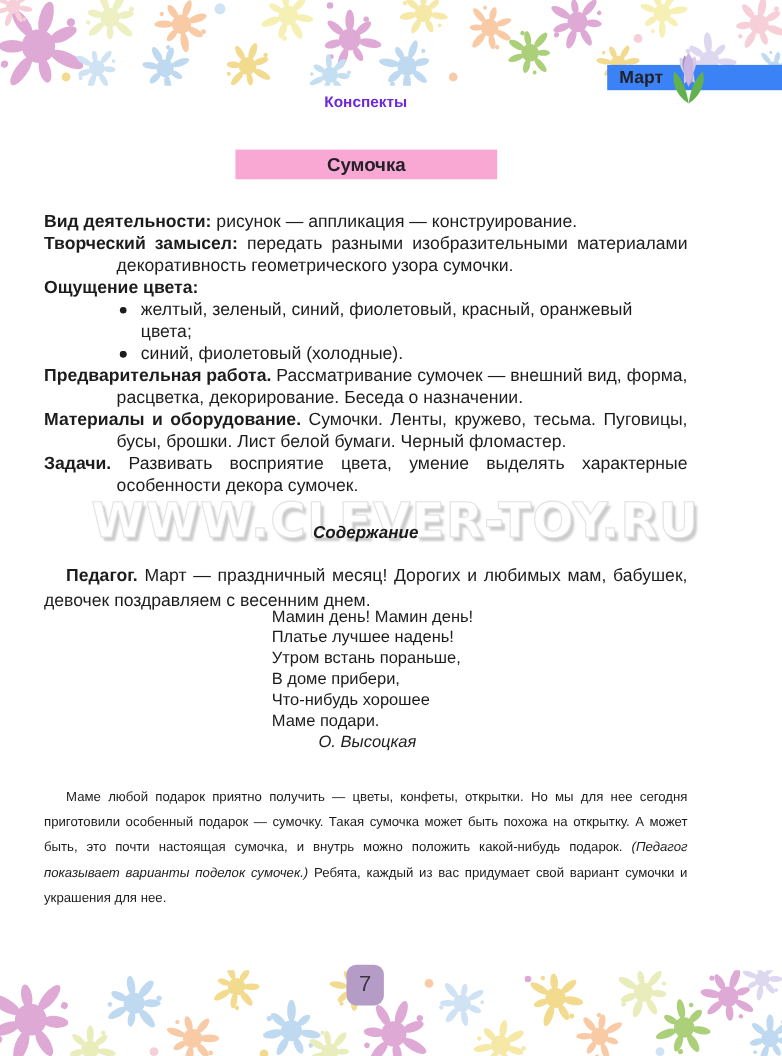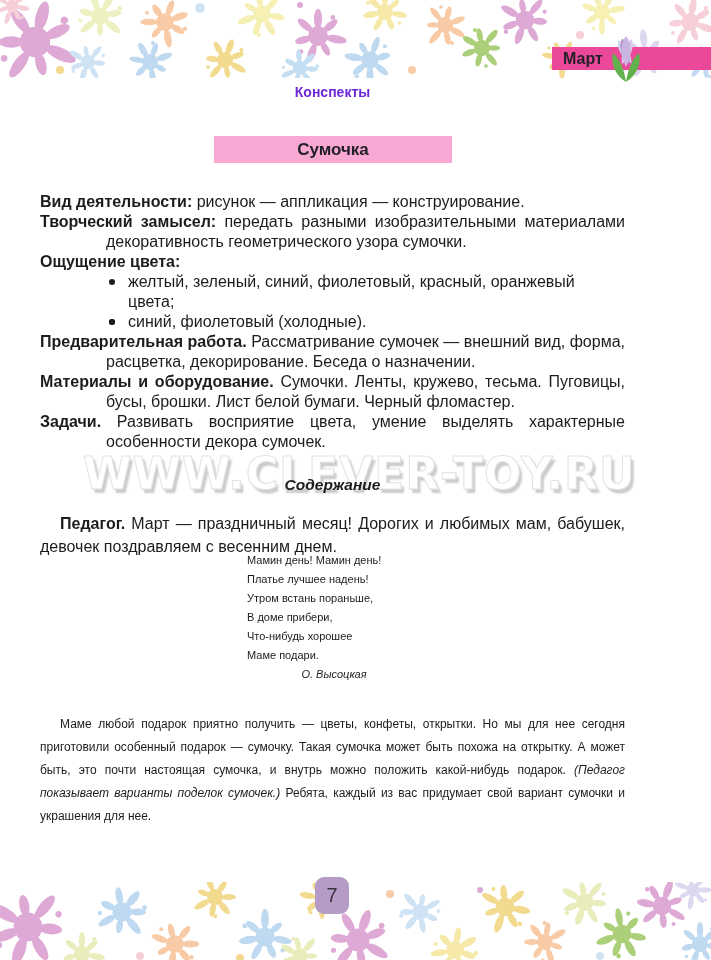--- a/index.html
+++ b/index.html
@@ -50,21 +50,21 @@
     font-family:"DejaVu Sans",sans-serif;font-weight:bold;font-size:44px;
     letter-spacing:1px;white-space:nowrap;color:#ffffff;
     -webkit-text-stroke:1px #e3e3e3;
     text-shadow:3px 4px 2px #cccccc,1px 1px 0 #e9e9e9;
   }
   .teacher{
     position:absolute;top:496px;left:40px;width:585px;
     font-size:16px;line-height:23px;text-align:justify;text-indent:20px;z-index:2;
   }
   
-  .poem{position:absolute;top:551px;left:247px;width:176px;font-size:11px;line-height:19px;}
+  .poem{position:absolute;top:551px;left:247px;width:176px;font-size:15px;line-height:19px;}
   .poem .line{white-space:nowrap;}
   .poem .author{text-align:center;font-style:italic;padding-right:2px;}
   
   .closing{
     position:absolute;top:701px;left:40px;width:585px;
     font-size:12px;line-height:23px;text-align:justify;text-indent:20px;
   }
   
   .page-badge{
     position:absolute;top:877px;left:315px;width:34px;height:37px;
@@ -113,21 +113,21 @@
     <use href="#splat" fill="#ddd8ef" transform="translate(645,55) rotate(255) scale(0.55)"></use>
     <use href="#splat" fill="#f6cfd8" transform="translate(690,22) rotate(10) scale(0.55)"></use>
     <use href="#splat" fill="#bed9f0" transform="translate(704,62) rotate(120) scale(0.4)"></use>
     <circle cx="60" cy="70" r="4" fill="#f2da8e"></circle>
     <circle cx="200" cy="8" r="5" fill="#cfe3f5"></circle>
     <circle cx="412" cy="70" r="4" fill="#f8cba6"></circle>
     <circle cx="580" cy="35" r="4" fill="#f6cfd8"></circle>
     <circle cx="300" cy="5" r="3" fill="#dfa9d6"></circle>
   </svg>
 
-  <div class="month-tab" style="background: #ec4899;">
+  <div class="month-tab" style="background: #3b82f6; margin-top: 12px;">
     <span class="label">Март</span>
     <svg class="month-flower" viewBox="0 0 44 50">
       <path d="M22,48 C12,42 6,30 9,19 C16,25 20,35 22,48 Z" fill="#63b14e"></path>
       <path d="M22,48 C32,42 38,30 35,19 C28,25 24,35 22,48 Z" fill="#63b14e"></path>
       <path d="M22,4 C27,10 28,20 22,31 C16,20 17,10 22,4 Z" fill="#ccd9f0" transform="rotate(-30 22 20)"></path>
       <path d="M22,4 C27,10 28,20 22,31 C16,20 17,10 22,4 Z" fill="#b48cc8" transform="rotate(-14 22 20)"></path>
       <path d="M22,4 C27,10 28,20 22,31 C16,20 17,10 22,4 Z" fill="#d9c9ec" transform="rotate(22 22 20)"></path>
       <path d="M22,2 C28,9 28,21 22,33 C16,21 16,9 22,2 Z" fill="#cbb5e3"></path>
     </svg>
   </div>

